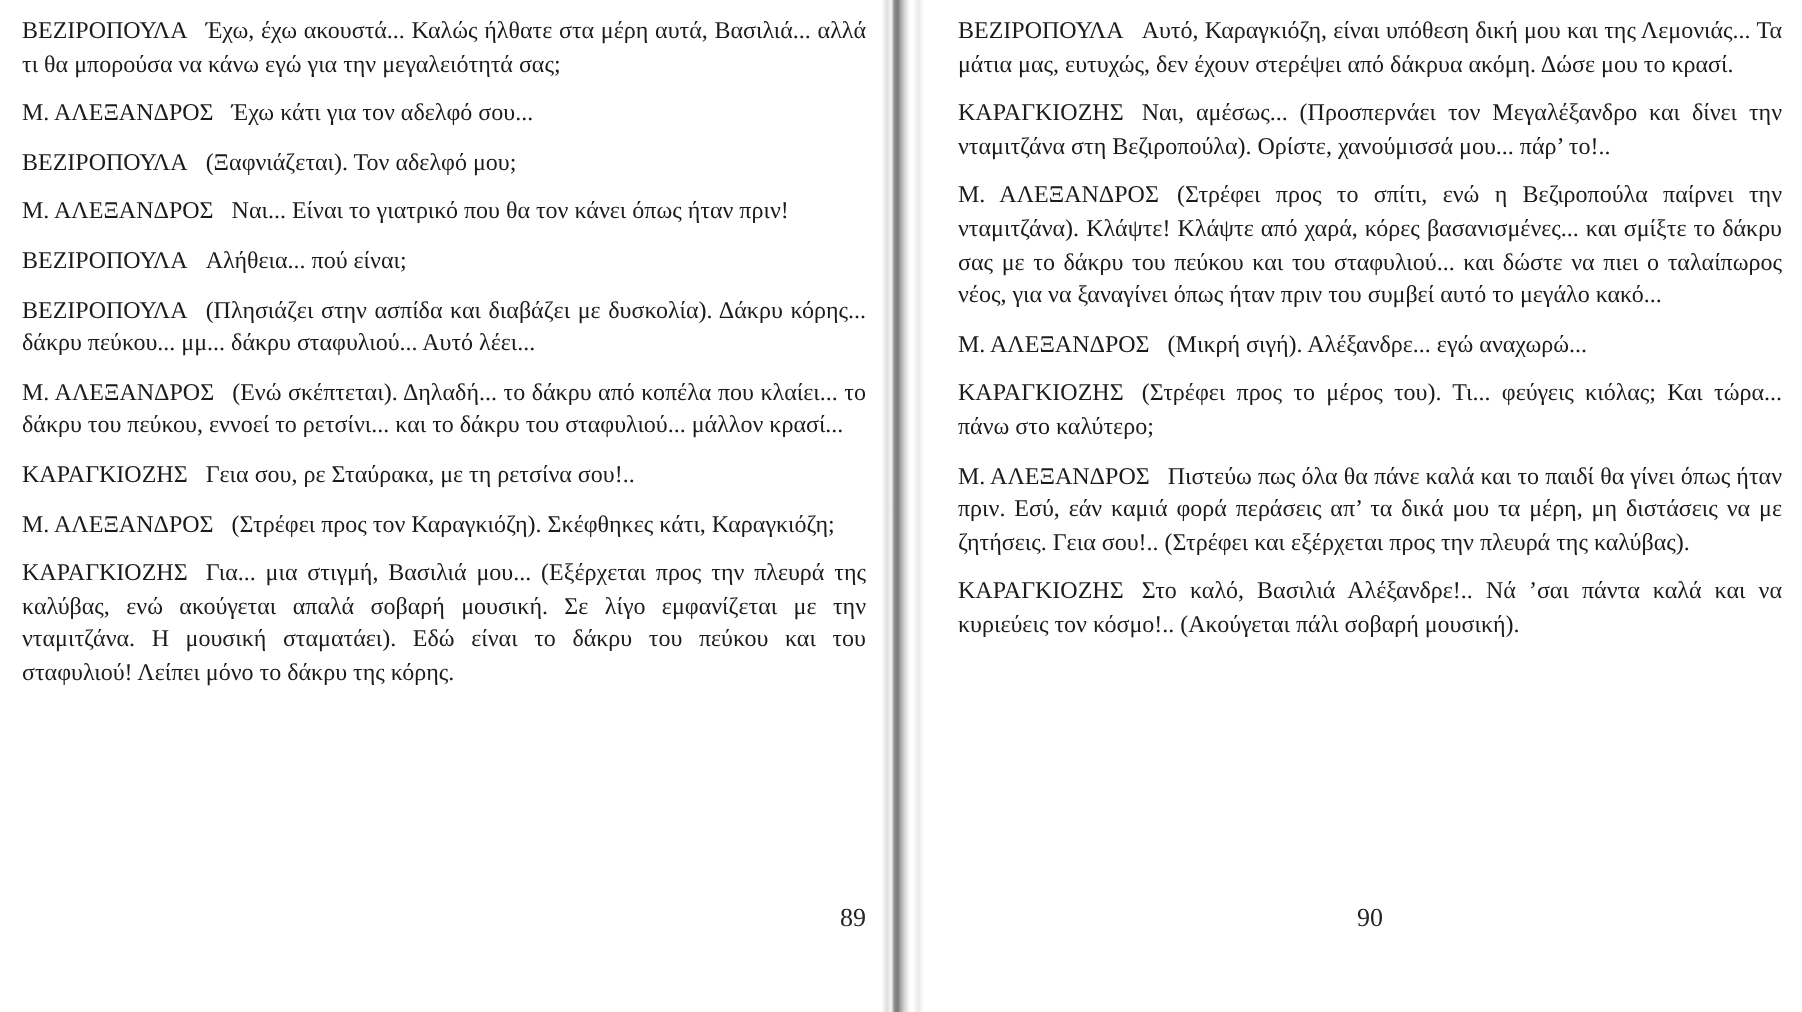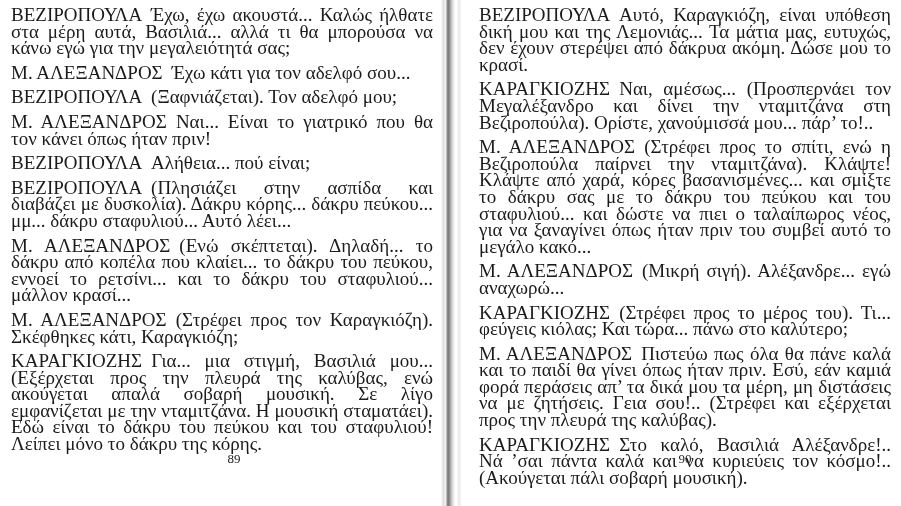--- a/index.html
+++ b/index.html
@@ -12,21 +12,21 @@
     width: 901px;
     height: 506px;
     background: #ffffff;
     overflow: hidden;
     font-family: "Liberation Serif", "DejaVu Serif", serif;
     color: #1b1b1b;
   }
   .page {
     position: absolute;
     top: 7px;
-    font-size: 19px;
+    font-size: 12px;
     line-height: 16.6px;
   }
   .page-left  { left: 11px;  width: 422px; }
   .page-right { left: 479px; width: 412px; }
   .para {
     margin: 0 0 8px 0;
     text-align: justify;
   }
   .speaker {
     margin-right: 9px;
@@ -54,21 +54,21 @@
       #ffffff 100%);
   }
   .page-number {
     position: absolute;
     top: 451px;
     font-size: 13px;
     line-height: 16px;
     text-align: center;
     color: #242424;
   }
-  .page-number-left  { left: 23px;  width: 422px; }
+  .page-number-left  { left: 11px;  width: 422px; text-align: right; }
   .page-number-right { left: 479px; width: 412px; }
 </style>
 </head>
 <body>
 
 <div class="spread">
 
   <div class="page page-left">
     <div class="dialogue">
 
@@ -80,20 +80,21 @@
 
         <p class="para"><span class="speaker">Μ. ΑΛΕΞΑΝΔΡΟΣ</span><span class="speech">Ναι... Είναι το γιατρικό που θα τον κάνει όπως ήταν πριν!</span></p>
 
         <p class="para"><span class="speaker">ΒΕΖΙΡΟΠΟΥΛΑ</span><span class="speech">Αλήθεια... πού είναι;</span></p>
 
 
         <p class="para"><span class="speaker">ΒΕΖΙΡΟΠΟΥΛΑ</span><span class="speech">(Πλησιάζει στην ασπίδα και διαβάζει με δυσκολία). Δάκρυ κόρης... δάκρυ πεύκου... μμ... δάκρυ σταφυλιού... Αυτό λέει...</span></p>
 
         <p class="para"><span class="speaker">Μ. ΑΛΕΞΑΝΔΡΟΣ</span><span class="speech">(Ενώ σκέπτεται). Δηλαδή... το δάκρυ από κοπέλα που κλαίει... το δάκρυ του πεύκου, εννοεί το ρετσίνι... και το δάκρυ του σταφυλιού... μάλλον κρασί...</span></p>
 
+        <p class="para"><span class="speaker">ΚΑΡΑΓΚΙΟΖΗΣ</span><span class="speech">Γεια σου, ρε Σταύρακα, με τη ρετσίνα σου!..</span></p>
 
         <p class="para"><span class="speaker">Μ. ΑΛΕΞΑΝΔΡΟΣ</span><span class="speech">(Στρέφει προς τον Καραγκιόζη). Σκέφθηκες κάτι, Καραγκιόζη;</span></p>
 
         <p class="para"><span class="speaker">ΚΑΡΑΓΚΙΟΖΗΣ</span><span class="speech">Για... μια στιγμή, Βασιλιά μου... (Εξέρχεται προς την πλευρά της καλύβας, ενώ ακούγεται απαλά σοβαρή μουσική. Σε λίγο εμφανίζεται με την νταμιτζάνα. Η μουσική σταματάει). Εδώ είναι το δάκρυ του πεύκου και του σταφυλιού! Λείπει μόνο το δάκρυ της κόρης.</span></p>
       </div>
   </div>
 
   <div class="spine"></div>
 
   <div class="page page-right">

